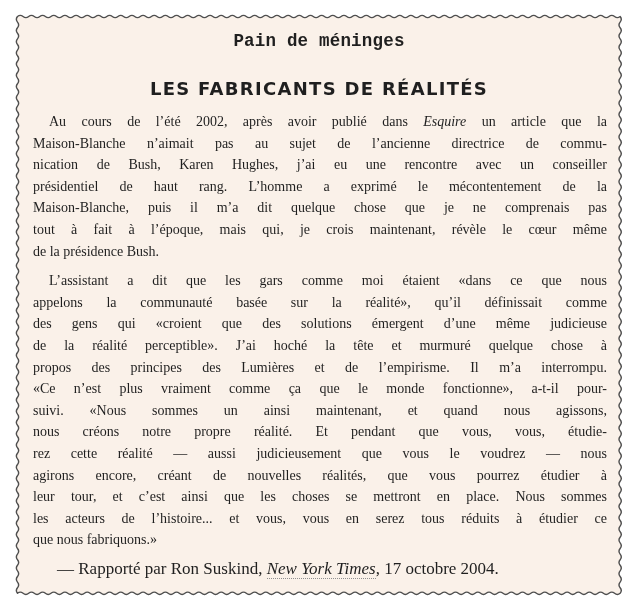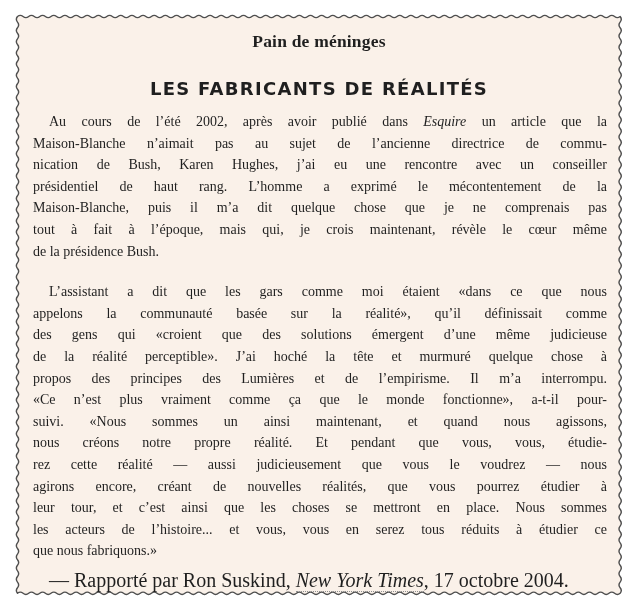--- a/index.html
+++ b/index.html
@@ -28,63 +28,64 @@
     left: 17px;
     top: 16px;
     width: 604px;
     height: 578px;
     color: var(--text, #1f1f1f);
     box-sizing: border-box;
   }
   .title {
     margin: 14px 0 16px 0;
     text-align: center;
-    font-family: Liberation Serif, serif;
+    font-family: Liberation Mono, monospace;
     font-weight: 700;
     font-size: 17.5px;
     line-height: 22px;
     letter-spacing: 0.2px;
   }
   .subtitle {
     margin: 29px 0 0 0;
     text-align: center;
     font-family: "DejaVu Sans", sans-serif;
     font-weight: 700;
     font-size: 18px;
     line-height: 16px;
     letter-spacing: 1.3px;
   }
   .body-text {
     margin-top: 14px;
     padding: 0 14px 0 16px;
     font-size: 14px;
   }
-  .paragraph + .paragraph { margin-top: 19px; }
+  .paragraph + .paragraph { margin-top: 8px; }
   .line {
     white-space: nowrap;
     height: 21.6px;
     line-height: 21.6px;
     text-align: justify;
     text-align-last: justify;
     overflow: hidden;
   }
   .line.first { text-indent: 16px; }
   .line.last { text-align-last: left; }
   .italic { font-style: italic; }
   .italic-underline {
     font-style: italic;
     border-bottom: 1px dotted #8f8f8f;
   }
   .attribution {
     margin-top: 7px;
     padding: 0 14px 0 16px;
-    font-size: 20px;
+    font-size: 17px;
     line-height: 22px;
     text-indent: 16px;
     white-space: nowrap;
+    margin-left: 8px;
   }
 </style>
 </head>
 <body>
 
 <div class="stage">
   <svg class="border-svg" width="639" height="609" viewBox="0 0 639 609" aria-hidden="true">
     <path id="wavy-path" fill="#faf1e9" stroke="#4f4f4f" stroke-width="1.4" stroke-linejoin="round" stroke-linecap="round" d="M 17.5 16.5 q 2.79 -2.30 5.58 0 q 2.79 2.30 5.58 0 q 2.79 -2.30 5.58 0 q 2.79 2.30 5.58 0 q 2.79 -2.30 5.58 0 q 2.79 2.30 5.58 0 q 2.79 -2.30 5.58 0 q 2.79 2.30 5.58 0 q 2.79 -2.30 5.58 0 q 2.79 2.30 5.58 0 q 2.79 -2.30 5.58 0 q 2.79 2.30 5.58 0 q 2.79 -2.30 5.58 0 q 2.79 2.30 5.58 0 q 2.79 -2.30 5.58 0 q 2.79 2.30 5.58 0 q 2.79 -2.30 5.58 0 q 2.79 2.30 5.58 0 q 2.79 -2.30 5.58 0 q 2.79 2.30 5.58 0 q 2.79 -2.30 5.58 0 q 2.79 2.30 5.58 0 q 2.79 -2.30 5.58 0 q 2.79 2.30 5.58 0 q 2.79 -2.30 5.58 0 q 2.79 2.30 5.58 0 q 2.79 -2.30 5.58 0 q 2.79 2.30 5.58 0 q 2.79 -2.30 5.58 0 q 2.79 2.30 5.58 0 q 2.79 -2.30 5.58 0 q 2.79 2.30 5.58 0 q 2.79 -2.30 5.58 0 q 2.79 2.30 5.58 0 q 2.79 -2.30 5.58 0 q 2.79 2.30 5.58 0 q 2.79 -2.30 5.58 0 q 2.79 2.30 5.58 0 q 2.79 -2.30 5.58 0 q 2.79 2.30 5.58 0 q 2.79 -2.30 5.58 0 q 2.79 2.30 5.58 0 q 2.79 -2.30 5.58 0 q 2.79 2.30 5.58 0 q 2.79 -2.30 5.58 0 q 2.79 2.30 5.58 0 q 2.79 -2.30 5.58 0 q 2.79 2.30 5.58 0 q 2.79 -2.30 5.58 0 q 2.79 2.30 5.58 0 q 2.79 -2.30 5.58 0 q 2.79 2.30 5.58 0 q 2.79 -2.30 5.58 0 q 2.79 2.30 5.58 0 q 2.79 -2.30 5.58 0 q 2.79 2.30 5.58 0 q 2.79 -2.30 5.58 0 q 2.79 2.30 5.58 0 q 2.79 -2.30 5.58 0 q 2.79 2.30 5.58 0 q 2.79 -2.30 5.58 0 q 2.79 2.30 5.58 0 q 2.79 -2.30 5.58 0 q 2.79 2.30 5.58 0 q 2.79 -2.30 5.58 0 q 2.79 2.30 5.58 0 q 2.79 -2.30 5.58 0 q 2.79 2.30 5.58 0 q 2.79 -2.30 5.58 0 q 2.79 2.30 5.58 0 q 2.79 -2.30 5.58 0 q 2.79 2.30 5.58 0 q 2.79 -2.30 5.58 0 q 2.79 2.30 5.58 0 q 2.79 -2.30 5.58 0 q 2.79 2.30 5.58 0 q 2.79 -2.30 5.58 0 q 2.79 2.30 5.58 0 q 2.79 -2.30 5.58 0 q 2.79 2.30 5.58 0 q 2.79 -2.30 5.58 0 q 2.79 2.30 5.58 0 q 2.79 -2.30 5.58 0 q 2.79 2.30 5.58 0 q 2.79 -2.30 5.58 0 q 2.79 2.30 5.58 0 q 2.79 -2.30 5.58 0 q 2.79 2.30 5.58 0 q 2.79 -2.30 5.58 0 q 2.79 2.30 5.58 0 q 2.79 -2.30 5.58 0 q 2.79 2.30 5.58 0 q 2.79 -2.30 5.58 0 q 2.79 2.30 5.58 0 q 2.79 -2.30 5.58 0 q 2.79 2.30 5.58 0 q 2.79 -2.30 5.58 0 q 2.79 2.30 5.58 0 q 2.79 -2.30 5.58 0 q 2.79 2.30 5.58 0 q 2.79 -2.30 5.58 0 q 2.79 2.30 5.58 0 q 2.79 -2.30 5.58 0 q 2.79 2.30 5.58 0 q 2.79 -2.30 5.58 0 q 2.79 2.30 5.58 0 q 2.79 -2.30 5.58 0 q 2.79 2.30 5.58 0 q 2.30 2.80 0 5.60 q -2.30 2.80 0 5.60 q 2.30 2.80 0 5.60 q -2.30 2.80 0 5.60 q 2.30 2.80 0 5.60 q -2.30 2.80 0 5.60 q 2.30 2.80 0 5.60 q -2.30 2.80 0 5.60 q 2.30 2.80 0 5.60 q -2.30 2.80 0 5.60 q 2.30 2.80 0 5.60 q -2.30 2.80 0 5.60 q 2.30 2.80 0 5.60 q -2.30 2.80 0 5.60 q 2.30 2.80 0 5.60 q -2.30 2.80 0 5.60 q 2.30 2.80 0 5.60 q -2.30 2.80 0 5.60 q 2.30 2.80 0 5.60 q -2.30 2.80 0 5.60 q 2.30 2.80 0 5.60 q -2.30 2.80 0 5.60 q 2.30 2.80 0 5.60 q -2.30 2.80 0 5.60 q 2.30 2.80 0 5.60 q -2.30 2.80 0 5.60 q 2.30 2.80 0 5.60 q -2.30 2.80 0 5.60 q 2.30 2.80 0 5.60 q -2.30 2.80 0 5.60 q 2.30 2.80 0 5.60 q -2.30 2.80 0 5.60 q 2.30 2.80 0 5.60 q -2.30 2.80 0 5.60 q 2.30 2.80 0 5.60 q -2.30 2.80 0 5.60 q 2.30 2.80 0 5.60 q -2.30 2.80 0 5.60 q 2.30 2.80 0 5.60 q -2.30 2.80 0 5.60 q 2.30 2.80 0 5.60 q -2.30 2.80 0 5.60 q 2.30 2.80 0 5.60 q -2.30 2.80 0 5.60 q 2.30 2.80 0 5.60 q -2.30 2.80 0 5.60 q 2.30 2.80 0 5.60 q -2.30 2.80 0 5.60 q 2.30 2.80 0 5.60 q -2.30 2.80 0 5.60 q 2.30 2.80 0 5.60 q -2.30 2.80 0 5.60 q 2.30 2.80 0 5.60 q -2.30 2.80 0 5.60 q 2.30 2.80 0 5.60 q -2.30 2.80 0 5.60 q 2.30 2.80 0 5.60 q -2.30 2.80 0 5.60 q 2.30 2.80 0 5.60 q -2.30 2.80 0 5.60 q 2.30 2.80 0 5.60 q -2.30 2.80 0 5.60 q 2.30 2.80 0 5.60 q -2.30 2.80 0 5.60 q 2.30 2.80 0 5.60 q -2.30 2.80 0 5.60 q 2.30 2.80 0 5.60 q -2.30 2.80 0 5.60 q 2.30 2.80 0 5.60 q -2.30 2.80 0 5.60 q 2.30 2.80 0 5.60 q -2.30 2.80 0 5.60 q 2.30 2.80 0 5.60 q -2.30 2.80 0 5.60 q 2.30 2.80 0 5.60 q -2.30 2.80 0 5.60 q 2.30 2.80 0 5.60 q -2.30 2.80 0 5.60 q 2.30 2.80 0 5.60 q -2.30 2.80 0 5.60 q 2.30 2.80 0 5.60 q -2.30 2.80 0 5.60 q 2.30 2.80 0 5.60 q -2.30 2.80 0 5.60 q 2.30 2.80 0 5.60 q -2.30 2.80 0 5.60 q 2.30 2.80 0 5.60 q -2.30 2.80 0 5.60 q 2.30 2.80 0 5.60 q -2.30 2.80 0 5.60 q 2.30 2.80 0 5.60 q -2.30 2.80 0 5.60 q 2.30 2.80 0 5.60 q -2.30 2.80 0 5.60 q 2.30 2.80 0 5.60 q -2.30 2.80 0 5.60 q 2.30 2.80 0 5.60 q -2.30 2.80 0 5.60 q 2.30 2.80 0 5.60 q -2.30 2.80 0 5.60 q 2.30 2.80 0 5.60 q -2.30 2.80 0 5.60 q 2.30 2.80 0 5.60 q -2.79 2.30 -5.58 0 q -2.79 -2.30 -5.58 0 q -2.79 2.30 -5.58 0 q -2.79 -2.30 -5.58 0 q -2.79 2.30 -5.58 0 q -2.79 -2.30 -5.58 0 q -2.79 2.30 -5.58 0 q -2.79 -2.30 -5.58 0 q -2.79 2.30 -5.58 0 q -2.79 -2.30 -5.58 0 q -2.79 2.30 -5.58 0 q -2.79 -2.30 -5.58 0 q -2.79 2.30 -5.58 0 q -2.79 -2.30 -5.58 0 q -2.79 2.30 -5.58 0 q -2.79 -2.30 -5.58 0 q -2.79 2.30 -5.58 0 q -2.79 -2.30 -5.58 0 q -2.79 2.30 -5.58 0 q -2.79 -2.30 -5.58 0 q -2.79 2.30 -5.58 0 q -2.79 -2.30 -5.58 0 q -2.79 2.30 -5.58 0 q -2.79 -2.30 -5.58 0 q -2.79 2.30 -5.58 0 q -2.79 -2.30 -5.58 0 q -2.79 2.30 -5.58 0 q -2.79 -2.30 -5.58 0 q -2.79 2.30 -5.58 0 q -2.79 -2.30 -5.58 0 q -2.79 2.30 -5.58 0 q -2.79 -2.30 -5.58 0 q -2.79 2.30 -5.58 0 q -2.79 -2.30 -5.58 0 q -2.79 2.30 -5.58 0 q -2.79 -2.30 -5.58 0 q -2.79 2.30 -5.58 0 q -2.79 -2.30 -5.58 0 q -2.79 2.30 -5.58 0 q -2.79 -2.30 -5.58 0 q -2.79 2.30 -5.58 0 q -2.79 -2.30 -5.58 0 q -2.79 2.30 -5.58 0 q -2.79 -2.30 -5.58 0 q -2.79 2.30 -5.58 0 q -2.79 -2.30 -5.58 0 q -2.79 2.30 -5.58 0 q -2.79 -2.30 -5.58 0 q -2.79 2.30 -5.58 0 q -2.79 -2.30 -5.58 0 q -2.79 2.30 -5.58 0 q -2.79 -2.30 -5.58 0 q -2.79 2.30 -5.58 0 q -2.79 -2.30 -5.58 0 q -2.79 2.30 -5.58 0 q -2.79 -2.30 -5.58 0 q -2.79 2.30 -5.58 0 q -2.79 -2.30 -5.58 0 q -2.79 2.30 -5.58 0 q -2.79 -2.30 -5.58 0 q -2.79 2.30 -5.58 0 q -2.79 -2.30 -5.58 0 q -2.79 2.30 -5.58 0 q -2.79 -2.30 -5.58 0 q -2.79 2.30 -5.58 0 q -2.79 -2.30 -5.58 0 q -2.79 2.30 -5.58 0 q -2.79 -2.30 -5.58 0 q -2.79 2.30 -5.58 0 q -2.79 -2.30 -5.58 0 q -2.79 2.30 -5.58 0 q -2.79 -2.30 -5.58 0 q -2.79 2.30 -5.58 0 q -2.79 -2.30 -5.58 0 q -2.79 2.30 -5.58 0 q -2.79 -2.30 -5.58 0 q -2.79 2.30 -5.58 0 q -2.79 -2.30 -5.58 0 q -2.79 2.30 -5.58 0 q -2.79 -2.30 -5.58 0 q -2.79 2.30 -5.58 0 q -2.79 -2.30 -5.58 0 q -2.79 2.30 -5.58 0 q -2.79 -2.30 -5.58 0 q -2.79 2.30 -5.58 0 q -2.79 -2.30 -5.58 0 q -2.79 2.30 -5.58 0 q -2.79 -2.30 -5.58 0 q -2.79 2.30 -5.58 0 q -2.79 -2.30 -5.58 0 q -2.79 2.30 -5.58 0 q -2.79 -2.30 -5.58 0 q -2.79 2.30 -5.58 0 q -2.79 -2.30 -5.58 0 q -2.79 2.30 -5.58 0 q -2.79 -2.30 -5.58 0 q -2.79 2.30 -5.58 0 q -2.79 -2.30 -5.58 0 q -2.79 2.30 -5.58 0 q -2.79 -2.30 -5.58 0 q -2.79 2.30 -5.58 0 q -2.79 -2.30 -5.58 0 q -2.79 2.30 -5.58 0 q -2.79 -2.30 -5.58 0 q -2.79 2.30 -5.58 0 q -2.79 -2.30 -5.58 0 q -2.79 2.30 -5.58 0 q -2.79 -2.30 -5.58 0 q -2.30 -2.80 0 -5.60 q 2.30 -2.80 0 -5.60 q -2.30 -2.80 0 -5.60 q 2.30 -2.80 0 -5.60 q -2.30 -2.80 0 -5.60 q 2.30 -2.80 0 -5.60 q -2.30 -2.80 0 -5.60 q 2.30 -2.80 0 -5.60 q -2.30 -2.80 0 -5.60 q 2.30 -2.80 0 -5.60 q -2.30 -2.80 0 -5.60 q 2.30 -2.80 0 -5.60 q -2.30 -2.80 0 -5.60 q 2.30 -2.80 0 -5.60 q -2.30 -2.80 0 -5.60 q 2.30 -2.80 0 -5.60 q -2.30 -2.80 0 -5.60 q 2.30 -2.80 0 -5.60 q -2.30 -2.80 0 -5.60 q 2.30 -2.80 0 -5.60 q -2.30 -2.80 0 -5.60 q 2.30 -2.80 0 -5.60 q -2.30 -2.80 0 -5.60 q 2.30 -2.80 0 -5.60 q -2.30 -2.80 0 -5.60 q 2.30 -2.80 0 -5.60 q -2.30 -2.80 0 -5.60 q 2.30 -2.80 0 -5.60 q -2.30 -2.80 0 -5.60 q 2.30 -2.80 0 -5.60 q -2.30 -2.80 0 -5.60 q 2.30 -2.80 0 -5.60 q -2.30 -2.80 0 -5.60 q 2.30 -2.80 0 -5.60 q -2.30 -2.80 0 -5.60 q 2.30 -2.80 0 -5.60 q -2.30 -2.80 0 -5.60 q 2.30 -2.80 0 -5.60 q -2.30 -2.80 0 -5.60 q 2.30 -2.80 0 -5.60 q -2.30 -2.80 0 -5.60 q 2.30 -2.80 0 -5.60 q -2.30 -2.80 0 -5.60 q 2.30 -2.80 0 -5.60 q -2.30 -2.80 0 -5.60 q 2.30 -2.80 0 -5.60 q -2.30 -2.80 0 -5.60 q 2.30 -2.80 0 -5.60 q -2.30 -2.80 0 -5.60 q 2.30 -2.80 0 -5.60 q -2.30 -2.80 0 -5.60 q 2.30 -2.80 0 -5.60 q -2.30 -2.80 0 -5.60 q 2.30 -2.80 0 -5.60 q -2.30 -2.80 0 -5.60 q 2.30 -2.80 0 -5.60 q -2.30 -2.80 0 -5.60 q 2.30 -2.80 0 -5.60 q -2.30 -2.80 0 -5.60 q 2.30 -2.80 0 -5.60 q -2.30 -2.80 0 -5.60 q 2.30 -2.80 0 -5.60 q -2.30 -2.80 0 -5.60 q 2.30 -2.80 0 -5.60 q -2.30 -2.80 0 -5.60 q 2.30 -2.80 0 -5.60 q -2.30 -2.80 0 -5.60 q 2.30 -2.80 0 -5.60 q -2.30 -2.80 0 -5.60 q 2.30 -2.80 0 -5.60 q -2.30 -2.80 0 -5.60 q 2.30 -2.80 0 -5.60 q -2.30 -2.80 0 -5.60 q 2.30 -2.80 0 -5.60 q -2.30 -2.80 0 -5.60 q 2.30 -2.80 0 -5.60 q -2.30 -2.80 0 -5.60 q 2.30 -2.80 0 -5.60 q -2.30 -2.80 0 -5.60 q 2.30 -2.80 0 -5.60 q -2.30 -2.80 0 -5.60 q 2.30 -2.80 0 -5.60 q -2.30 -2.80 0 -5.60 q 2.30 -2.80 0 -5.60 q -2.30 -2.80 0 -5.60 q 2.30 -2.80 0 -5.60 q -2.30 -2.80 0 -5.60 q 2.30 -2.80 0 -5.60 q -2.30 -2.80 0 -5.60 q 2.30 -2.80 0 -5.60 q -2.30 -2.80 0 -5.60 q 2.30 -2.80 0 -5.60 q -2.30 -2.80 0 -5.60 q 2.30 -2.80 0 -5.60 q -2.30 -2.80 0 -5.60 q 2.30 -2.80 0 -5.60 q -2.30 -2.80 0 -5.60 q 2.30 -2.80 0 -5.60 q -2.30 -2.80 0 -5.60 q 2.30 -2.80 0 -5.60 q -2.30 -2.80 0 -5.60 q 2.30 -2.80 0 -5.60 q -2.30 -2.80 0 -5.60 Z"></path>
   </svg>
 

